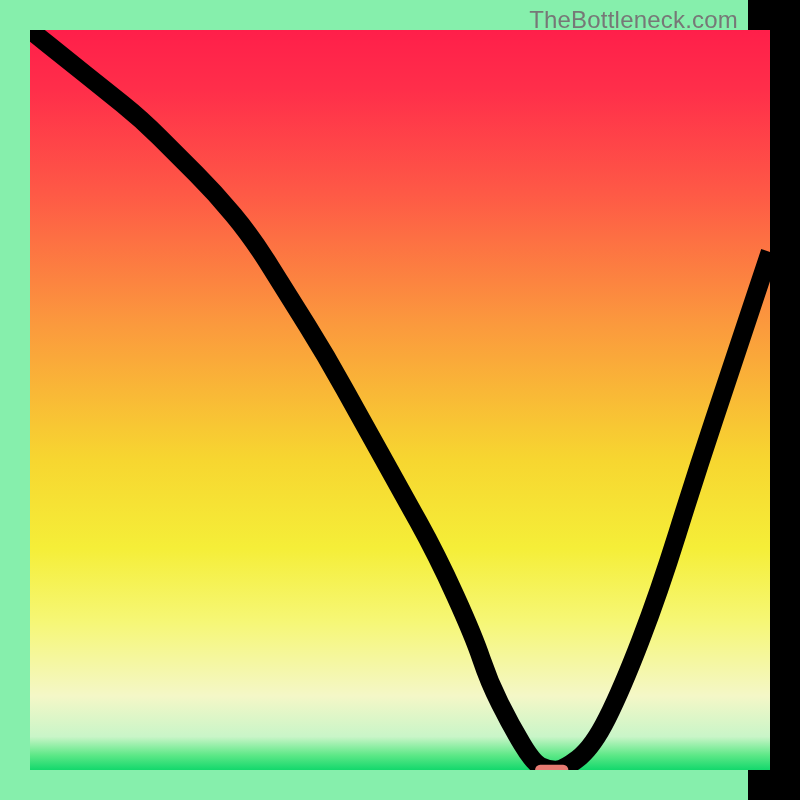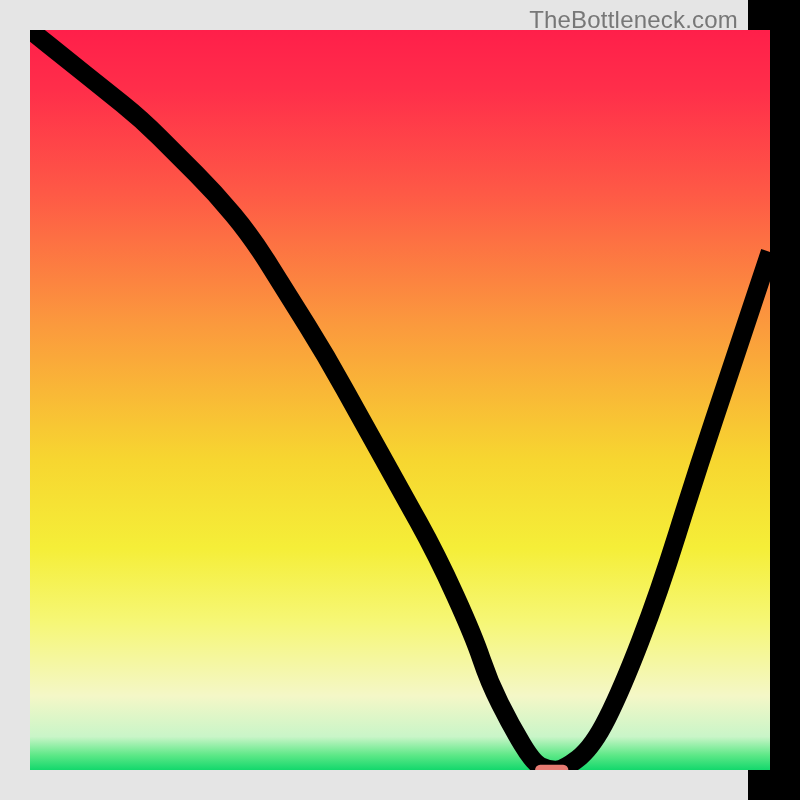--- a/index.html
+++ b/index.html
@@ -7,21 +7,21 @@
     padding: 0;
     width: 800px;
     height: 800px;
     background: #000;
     overflow: hidden;
   }
   .frame {
     position: relative;
     width: 748px;
     height: 800px;
-    background: #e5e5e5;
+    background: #86efac;
   }
   .watermark {
     position: absolute;
     top: 6px;
     right: 10px;
     font-family: Arial, Helvetica, sans-serif;
     font-size: 24px;
     font-weight: 500;
     color: #777;
     letter-spacing: 0.2px;

